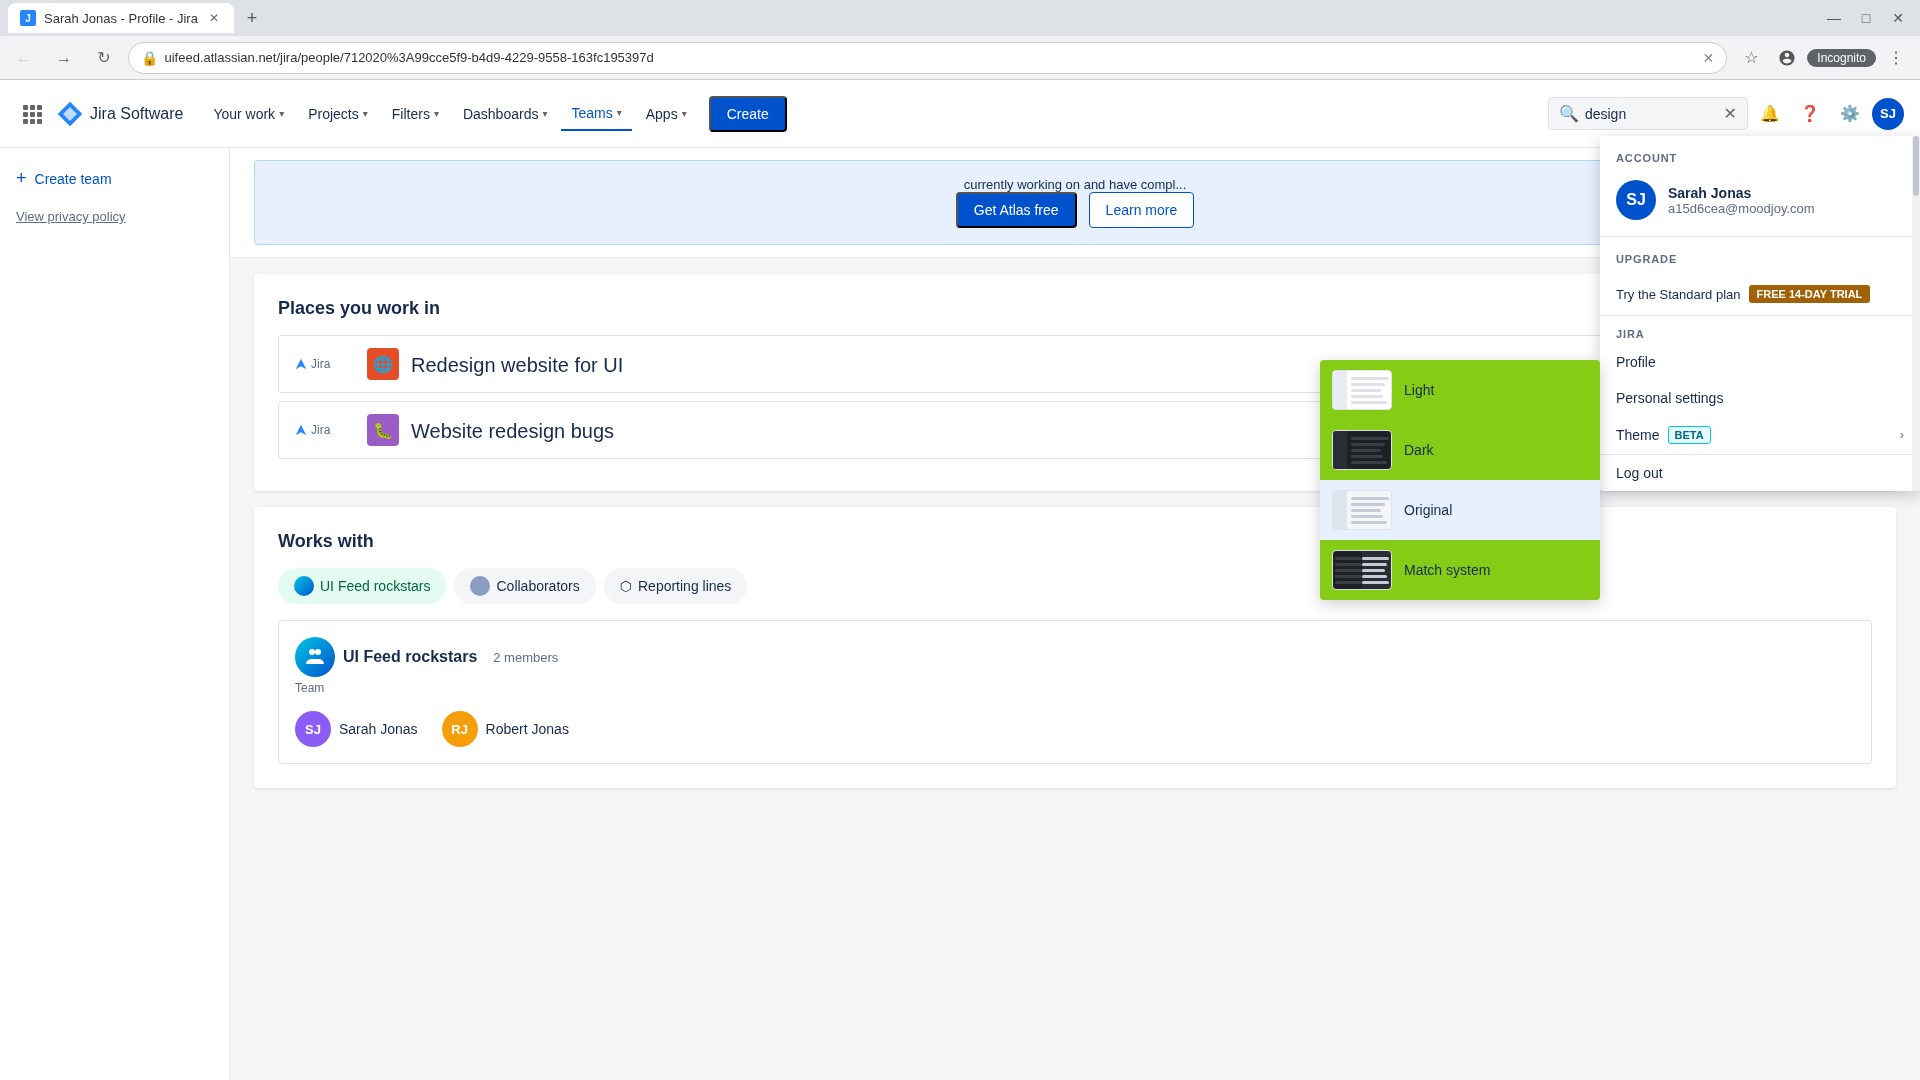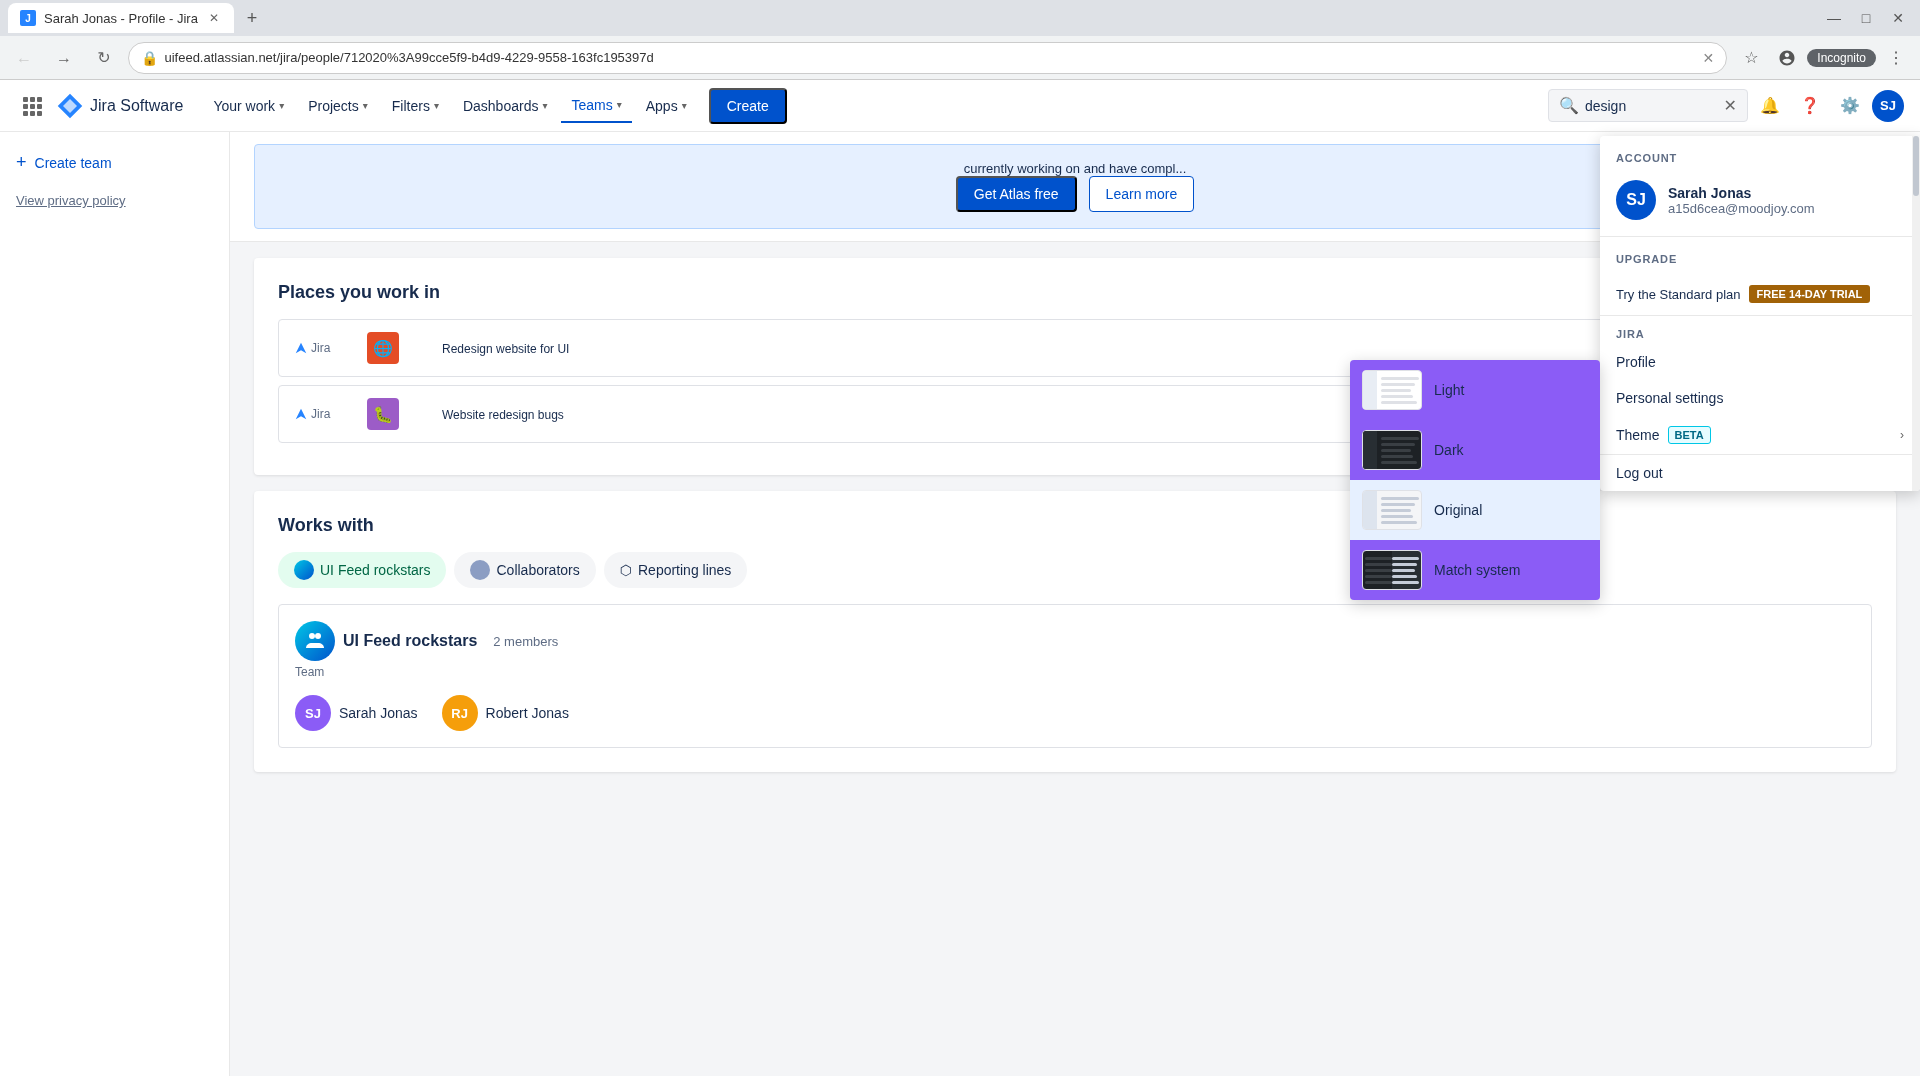--- a/index.html
+++ b/index.html
@@ -24,21 +24,21 @@
     .address-clear { color: #888; cursor: pointer; font-size: 14px; }
     .browser-toolbar-right { display: flex; gap: 4px; align-items: center; }
     .toolbar-icon-btn { width: 32px; height: 32px; border-radius: 50%; display: flex; align-items: center; justify-content: center; color: #555; font-size: 16px; cursor: pointer; }
     .incognito-badge { background: #5f6368; color: #fff; border-radius: 12px; padding: 2px 10px; font-size: 12px; }
     .browser-menu-btn { width: 32px; height: 32px; display: flex; align-items: center; justify-content: center; color: #555; font-size: 16px; cursor: pointer; border-radius: 4px; }
 
     
     .page-content { background: #fff; width: 1920px; height: 1000px; position: relative; overflow: hidden; }
 
     
-    .jira-nav { background: #fff; height: 52px; display: flex; align-items: center; padding: 0 16px; border-bottom: 1px solid #e8e8e8; gap: 4px; position: relative; z-index: 10; }
+    .jira-nav { background: #fff; height: 68px; display: flex; align-items: center; padding: 0 16px; border-bottom: 1px solid #e8e8e8; gap: 4px; position: relative; z-index: 10; }
     .jira-grid-icon { width: 32px; height: 32px; display: flex; align-items: center; justify-content: center; margin-right: 4px; cursor: pointer; }
     .jira-logo { display: flex; align-items: center; gap: 6px; margin-right: 16px; text-decoration: none; }
     .jira-logo-text { font-size: 16px; font-weight: 500; color: #172b4d; }
     .nav-item { padding: 8px 10px; border-radius: 4px; font-size: 14px; color: #172b4d; cursor: pointer; display: flex; align-items: center; gap: 4px; white-space: nowrap; }
     .nav-item.active { color: #0052cc; border-bottom: 2px solid #0052cc; border-radius: 0; }
     .nav-chevron { font-size: 10px; color: #666; }
     .nav-create-btn { background: #0052cc; color: #fff; padding: 8px 16px; border-radius: 4px; font-size: 14px; font-weight: 500; cursor: pointer; margin-left: 8px; }
     .nav-spacer { flex: 1; }
     .nav-search { display: flex; align-items: center; background: #f4f5f7; border: 1px solid #dfe1e6; border-radius: 4px; padding: 6px 10px; gap: 6px; width: 200px; cursor: text; }
     .nav-search input { background: none; border: none; outline: none; font-size: 14px; color: #172b4d; width: 100%; }
@@ -60,21 +60,21 @@
     .atlas-banner-text { font-size: 13px; color: #172b4d; flex: 1; }
     .atlas-banner-actions { display: flex; gap: 12px; }
     .atlas-btn { padding: 8px 16px; border-radius: 4px; font-size: 14px; font-weight: 500; cursor: pointer; }
     .atlas-btn-primary { background: #0052cc; color: #fff; }
     .atlas-btn-secondary { background: #fff; color: #0052cc; border: 1px solid #0052cc; }
 
     .section-block { background: #fff; margin: 16px 24px; border-radius: 4px; padding: 24px; box-shadow: 0 1px 3px rgba(0,0,0,0.1); }
     .section-title { font-size: 18px; font-weight: 600; color: #172b4d; margin-bottom: 16px; }
 
     .project-card { border: 1px solid #dfe1e6; border-radius: 4px; padding: 12px 16px; display: flex; align-items: center; gap: 12px; margin-bottom: 8px; cursor: pointer; background: #fff; }
-    .project-info .proj-name { font-size: 12px; font-weight: 500; color: #172b4d; margin-top: 2px; margin-left: 31px; }
+    .project-info .proj-name { font-size: 20px; font-weight: 500; color: #172b4d; margin-top: 2px; }
 
     .works-with-tabs { display: flex; gap: 8px; margin-bottom: 16px; }
     .works-tab { padding: 8px 16px; border-radius: 20px; font-size: 14px; cursor: pointer; display: flex; align-items: center; gap: 6px; }
     .works-tab.active { background: #e3fcef; color: #006644; }
     .works-tab:not(.active) { background: #f4f5f7; color: #172b4d; }
 
     .team-member-card { background: #fff; border: 1px solid #dfe1e6; border-radius: 4px; padding: 16px; }
     .team-member-header { display: flex; align-items: center; gap: 8px; margin-bottom: 4px; }
     .team-icon { width: 40px; height: 40px; border-radius: 50%; background: linear-gradient(135deg, #00c7e6, #0052cc); display: flex; align-items: center; justify-content: center; }
     .team-name { font-size: 16px; font-weight: 600; color: #172b4d; }
@@ -95,21 +95,21 @@
     .external-icon { font-size: 12px; color: #5e6c84; }
     .section-label-jira { font-size: 11px; font-weight: 600; color: #5e6c84; letter-spacing: 0.08em; padding: 12px 16px 4px; text-transform: uppercase; }
     .theme-item { padding: 10px 16px; font-size: 14px; color: #172b4d; cursor: pointer; display: flex; align-items: center; justify-content: space-between; }
     .theme-beta-badge { background: #e6fcff; color: #006884; font-size: 11px; font-weight: 600; padding: 2px 6px; border-radius: 3px; border: 1px solid #00c7e6; }
     .theme-chevron { color: #666; font-size: 12px; }
     .upgrade-section { padding: 12px 16px; }
     .upgrade-text { font-size: 13px; color: #172b4d; display: flex; align-items: center; gap: 8px; }
     .free-trial-badge { background: #a16207; color: #fff; font-size: 11px; font-weight: 700; padding: 3px 8px; border-radius: 3px; }
 
     
-    .theme-submenu { position: absolute; top: 280px; right: 320px; width: 250px; background: #8b5cf6; box-shadow: 0 4px 16px rgba(0,0,0,0.2); border-radius: 4px; z-index: 200; overflow: hidden; }
+    .theme-submenu { position: absolute; top: 280px; right: 320px; width: 280px; background: #84cc16; box-shadow: 0 4px 16px rgba(0,0,0,0.2); border-radius: 4px; z-index: 200; overflow: hidden; }
     .theme-option { display: flex; align-items: center; gap: 12px; padding: 10px 12px; cursor: pointer; }
     .theme-option.selected { background: #e6f0ff; }
     .theme-preview { width: 60px; height: 40px; border-radius: 4px; border: 1px solid #dfe1e6; overflow: hidden; flex-shrink: 0; }
     .theme-preview-light { background: #fff; position: relative; }
     .theme-preview-dark { background: #1d2125; position: relative; }
     .theme-preview-original { background: #f4f5f7; position: relative; }
     .theme-label { font-size: 14px; color: #172b4d; }
 
     
     .jira-diamond { width: 28px; height: 28px; }

